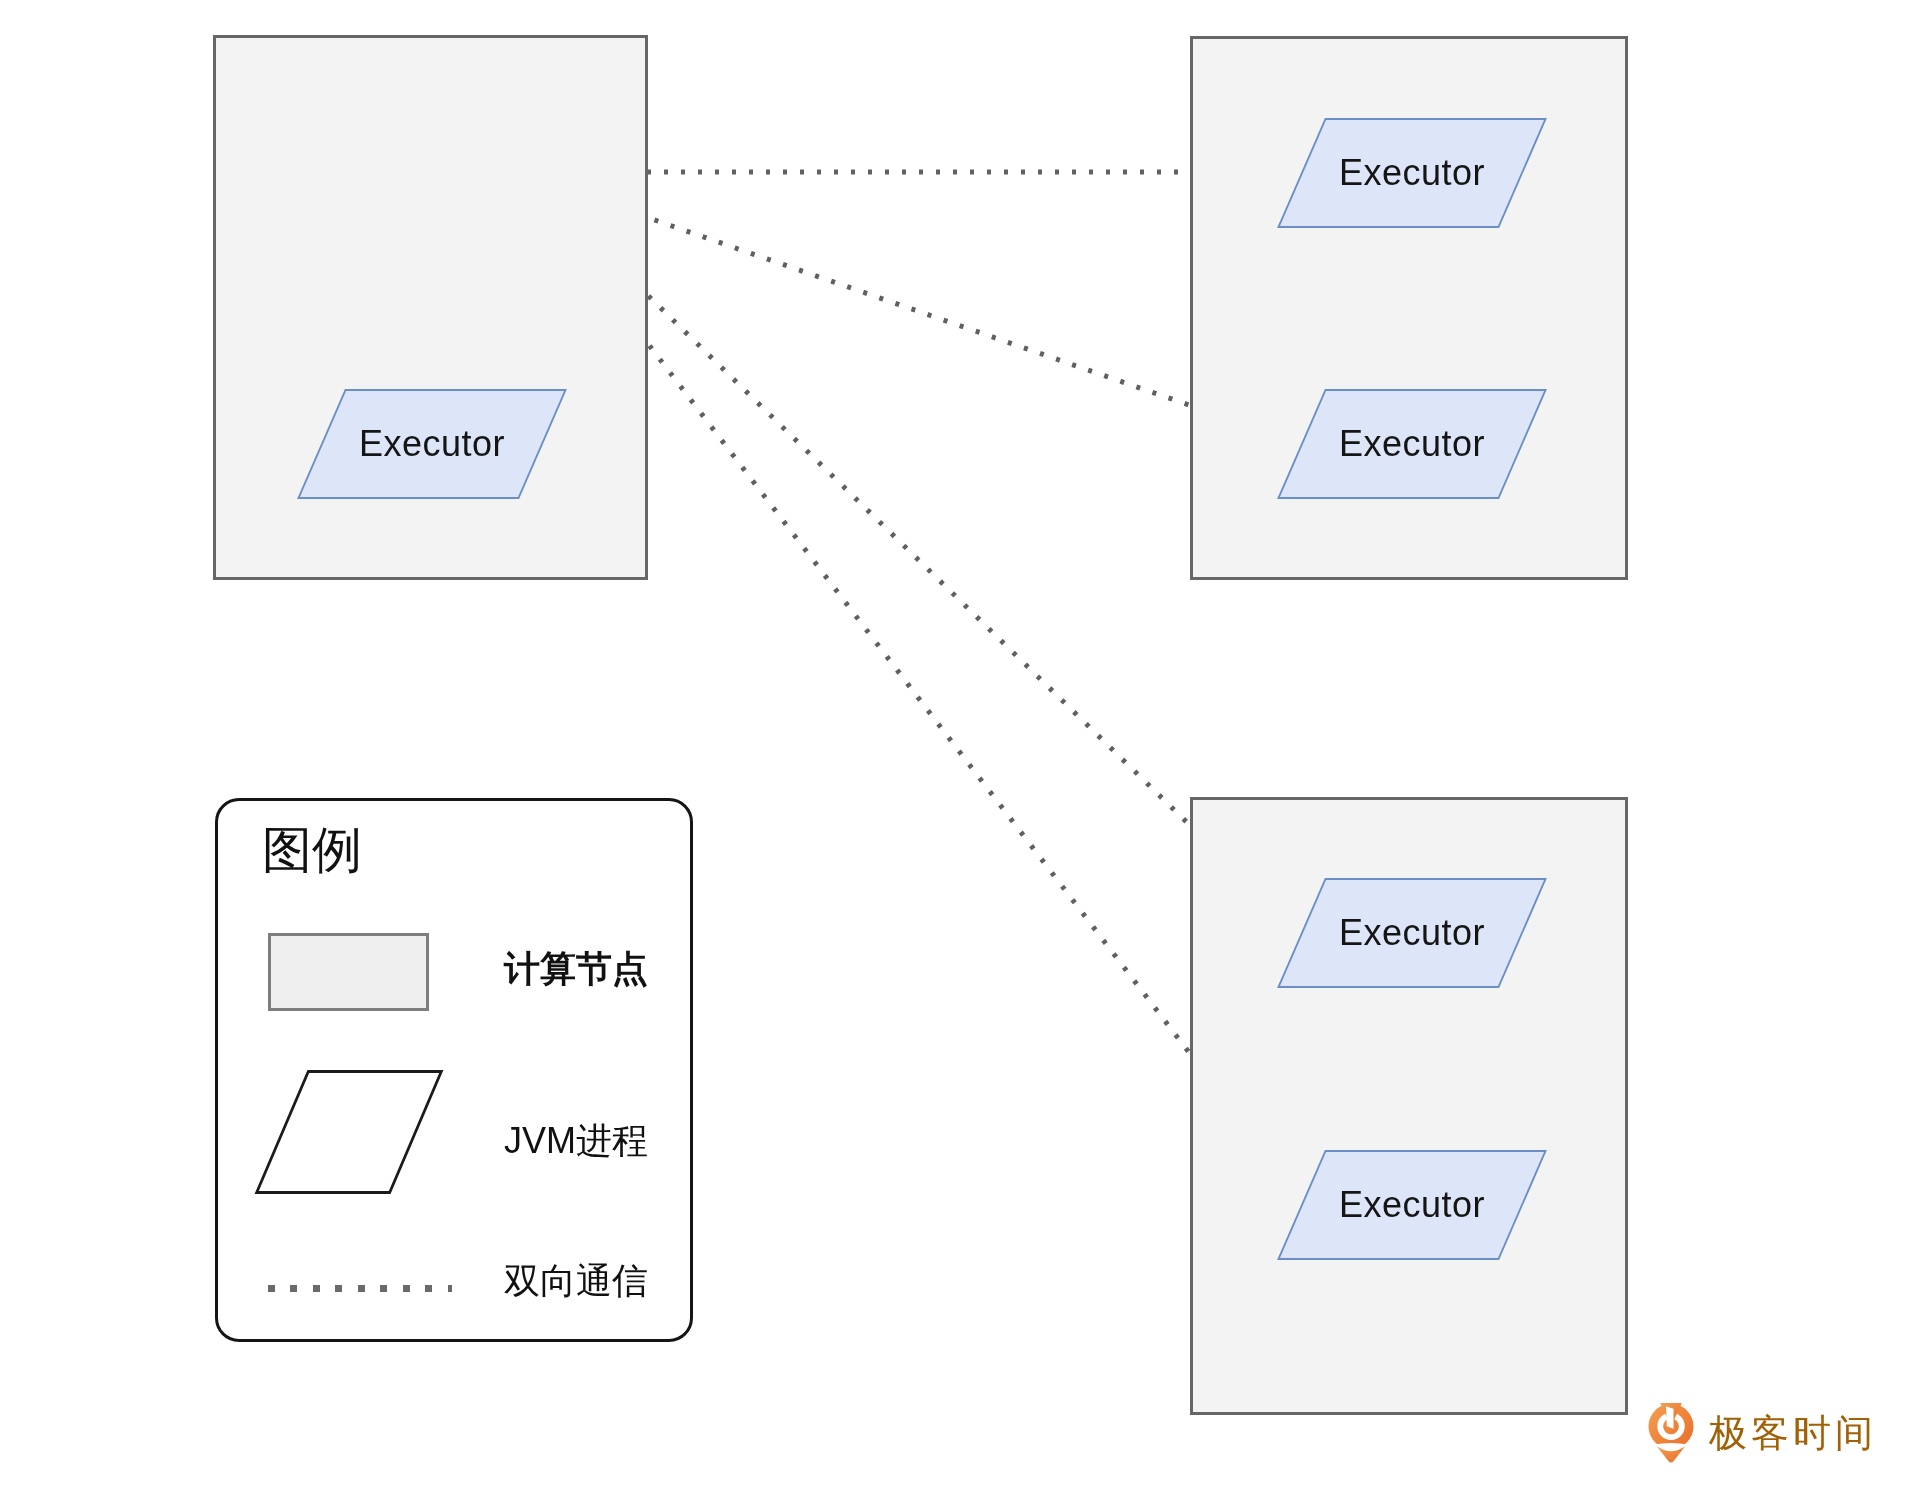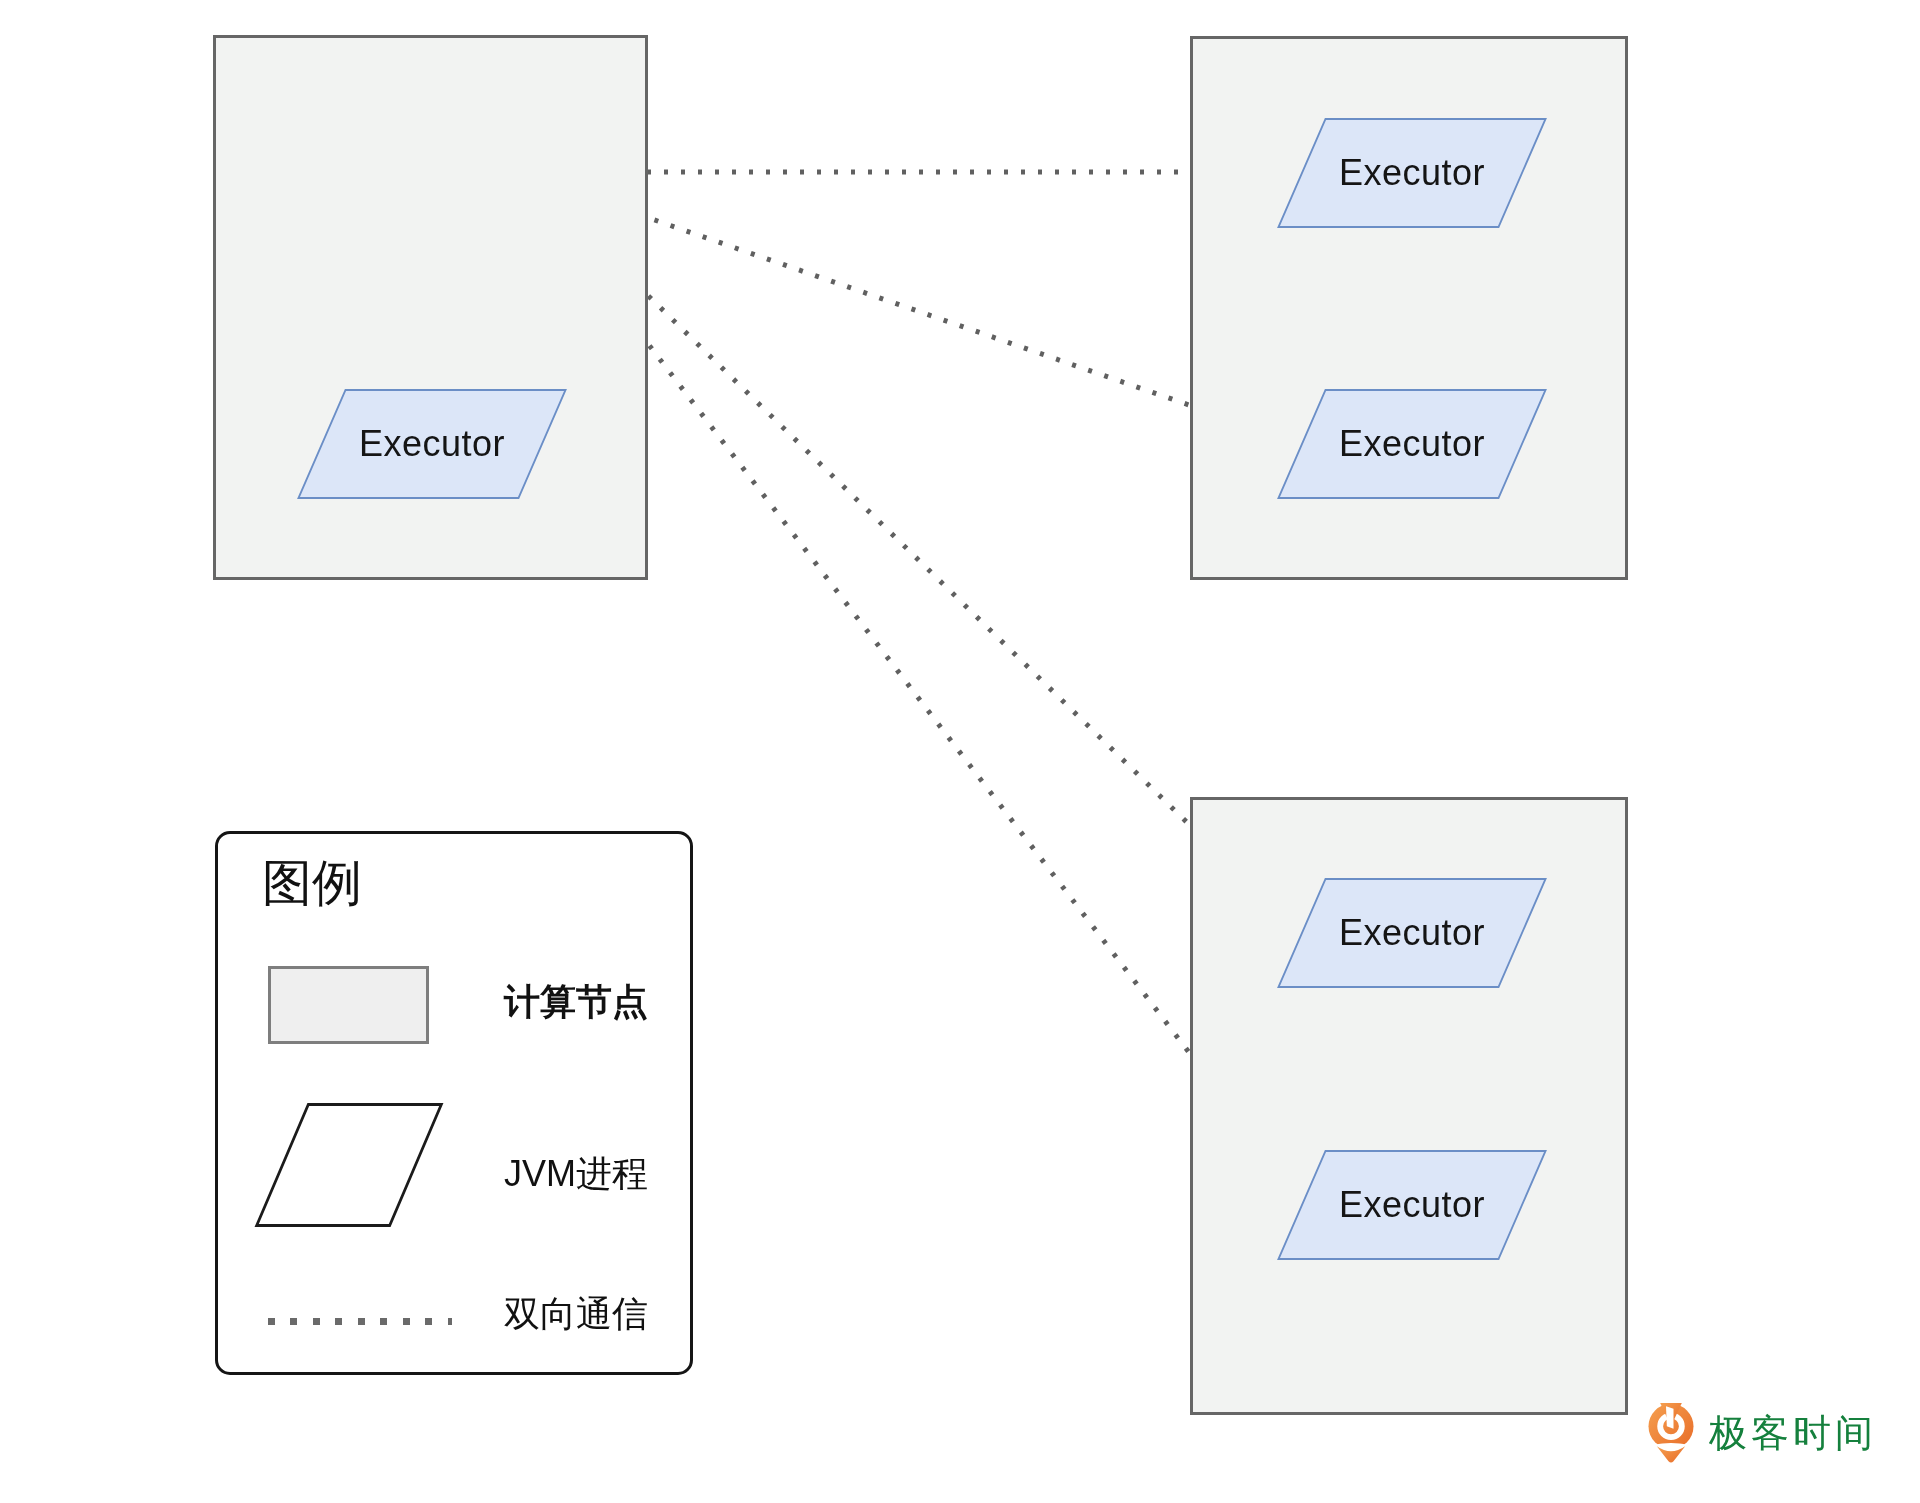--- a/index.html
+++ b/index.html
@@ -74,24 +74,23 @@
   .sh-exec-r4 { left: 1277px; top: 1150px; }
 
   
   .legend {
     position: absolute;
     left: 215px;
     top: 798px;
     width: 478px;
     height: 544px;
     border: 3px solid #151515;
-    border-radius: 15px;
-    box-sizing: border-box;
-    background: #ffffff;
-    margin-top: 33px;
+    border-radius: 24px;
+    box-sizing: border-box;
+    background: #ffffff;
   }
   .legend-title {
     position: absolute;
     left: 44px;
     top: 16px;
     font-size: 50px;
     font-weight: 500;
     color: #111111;
   }
   .legend-label {
@@ -152,21 +151,21 @@
     top: 1400px;
     height: 66px;
     display: flex;
     align-items: center;
     gap: 13px;
   }
   .brand-name {
     font-size: 38px;
     font-weight: 500;
     letter-spacing: 4px;
-    color: #15803d;
+    color: #a16207;
     white-space: nowrap;
     text-align: right;
   }
 </style>
 </head>
 <body>
 
 <div class="stage">
 
   <svg class="connections" width="1920" height="1503" viewBox="0 0 1920 1503">

